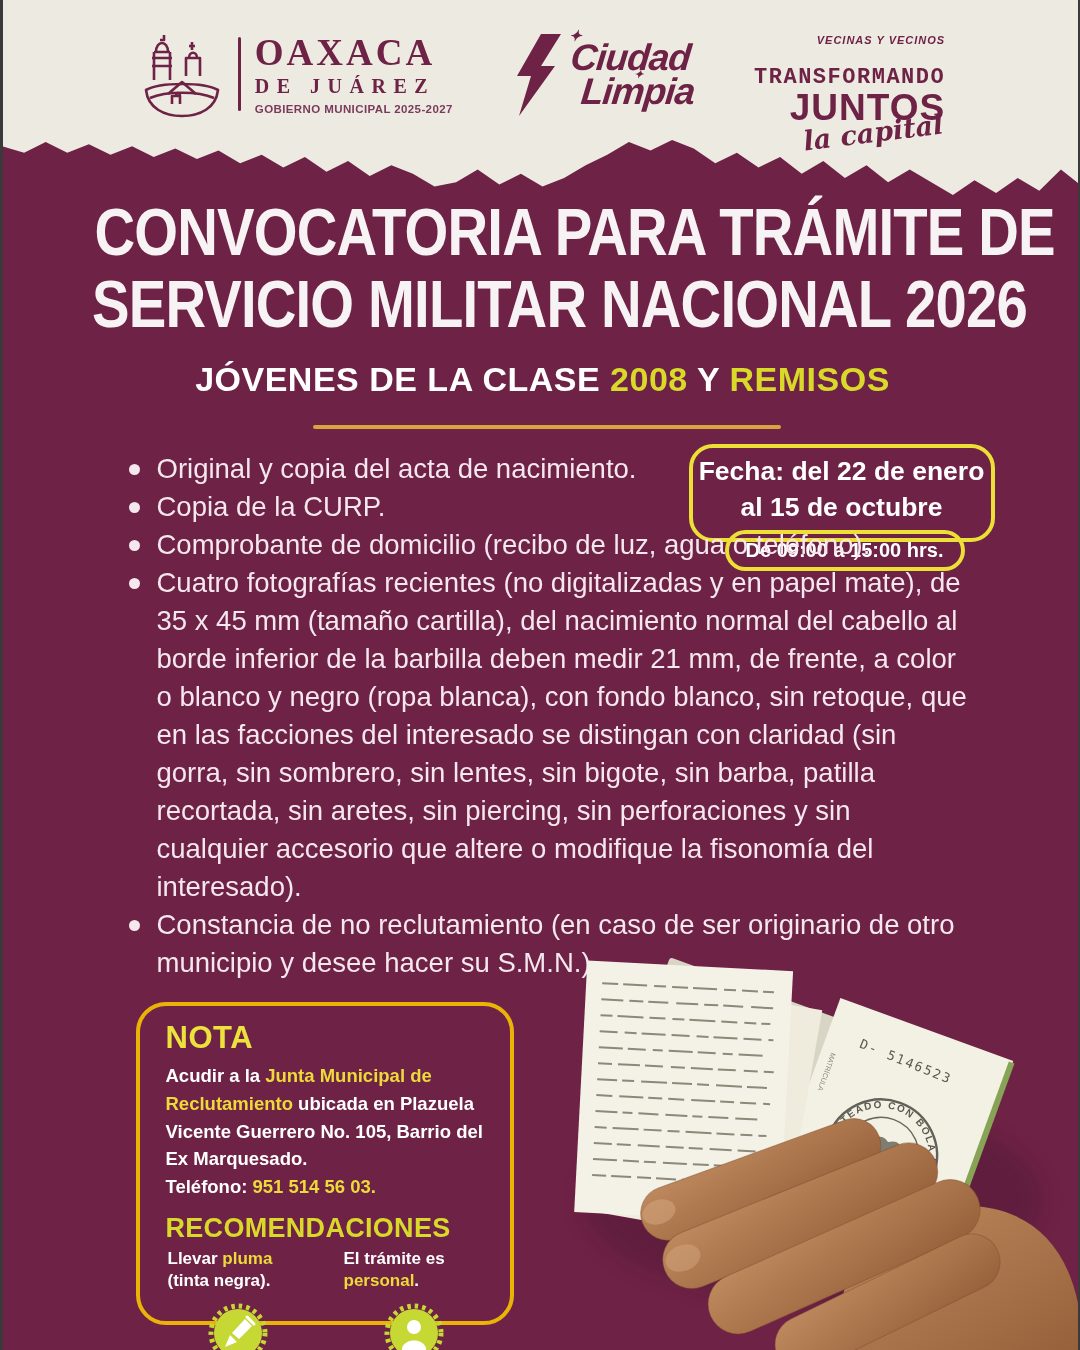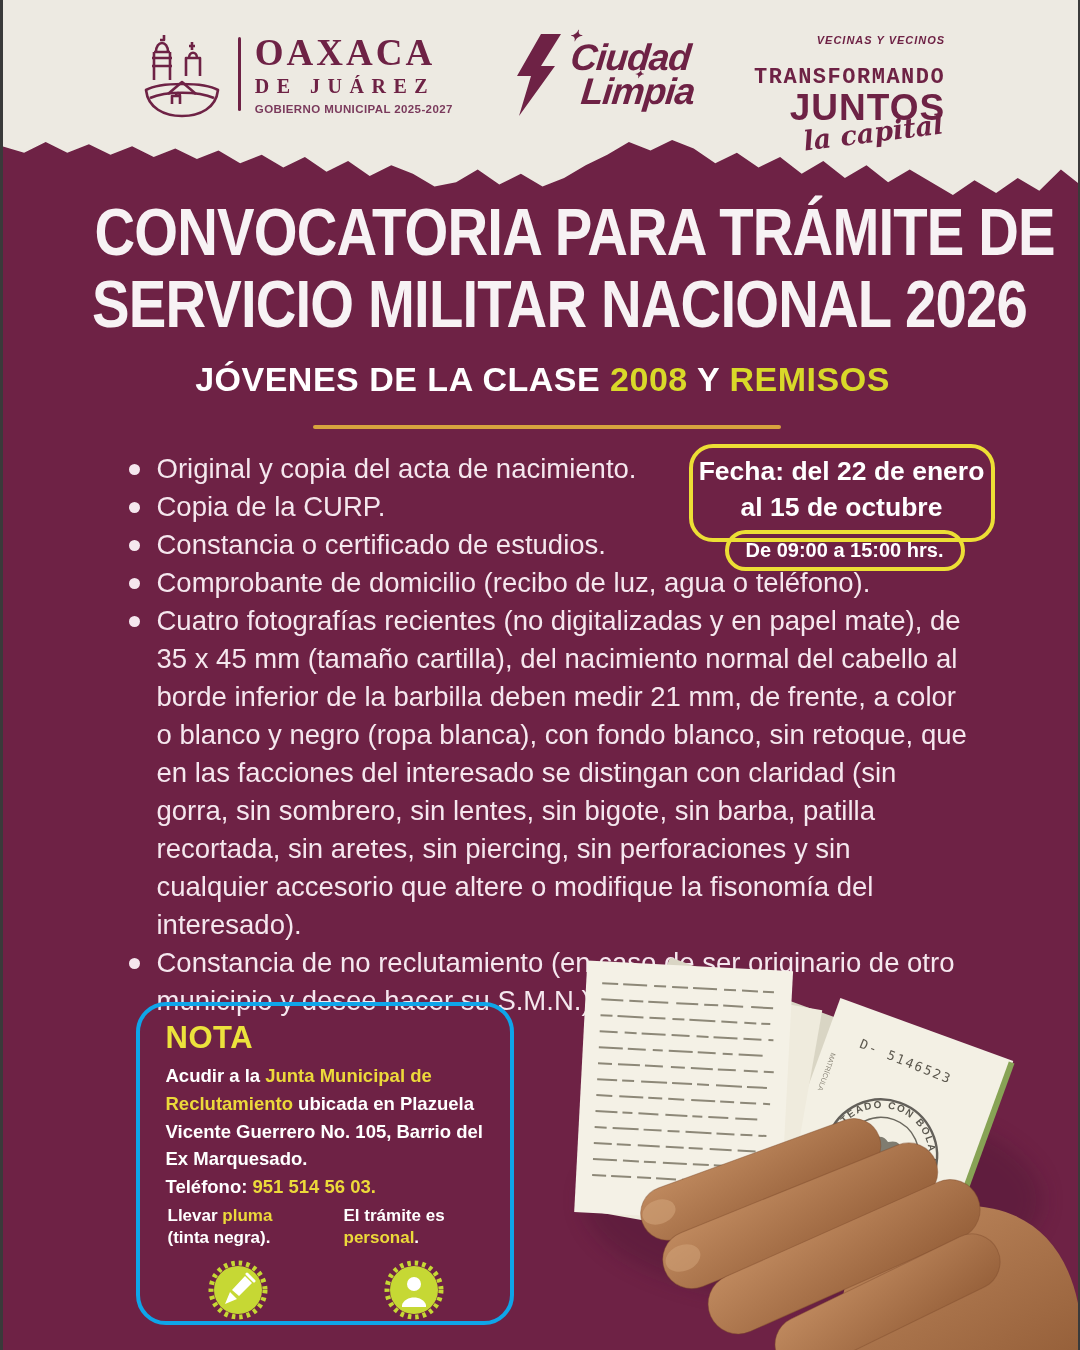--- a/index.html
+++ b/index.html
@@ -36,21 +36,21 @@
   .subtitle .yl{color:#d9d929;}
   .divider{position:absolute;left:310px;top:425px;width:468px;height:4px;background:#d7a43e;border-radius:2px;}
   
   .datebox{position:absolute;left:686px;top:444px;width:298px;height:84px;border:4.5px solid #ecdf35;border-radius:24px;color:#fff;font-weight:bold;font-size:26.5px;text-align:center;line-height:1.35;padding-top:6px;box-sizing:content-box;}
   .timepill{position:absolute;left:722px;top:530px;width:232px;height:33px;border:4px solid #ecdf35;border-radius:22px;color:#fff;font-weight:bold;font-size:20px;text-align:center;line-height:33px;}
   
   .reqs{position:absolute;left:118px;top:450px;width:848px;margin:0;padding:0;list-style:none;color:#f5e7ee;font-size:27.5px;line-height:38px;}
   .reqs li{position:relative;padding-left:36px;}
   .reqs li::before{content:"";position:absolute;left:8px;top:14px;width:11px;height:11px;border-radius:50%;background:#f5e7ee;}
   
-  .nota{position:absolute;left:133px;top:1002px;width:378px;height:323px;border:4px solid #0ea5e9;border-radius:30px;box-sizing:border-box;padding:14px 26px 0 26px;color:#fff;}
+  .nota{position:absolute;left:133px;top:1002px;width:378px;height:323px;border:4px solid #eab308;border-radius:30px;box-sizing:border-box;padding:14px 26px 0 26px;color:#fff;}
   .nota h2{margin:0;color:#ece23c;font-size:31px;font-weight:900;letter-spacing:.5px;}
   .nota .body{font-size:18.5px;font-weight:bold;line-height:1.5;margin-top:6px;}
   .nota .yl{color:#ecd93a;}
   .nota h3{margin:12px 0 2px 0;color:#d9d929;font-size:27px;font-weight:900;letter-spacing:.3px;}
   .rec-row{display:flex;gap:36px;margin-top:4px;}
   .rec-col{width:150px;text-align:left;font-size:17px;font-weight:bold;line-height:1.3;}
   .rec-col .badge{display:block;margin:10px auto 0 auto;}
   .rec-col:first-child{margin-left:2px;}
   
   .photo{position:absolute;left:510px;top:950px;}
@@ -109,21 +109,20 @@
 
   <div class="datebox">
     <span>Fecha: del 22 de enero</span><br>
     <span>al 15 de octubre</span>
   </div>
   <div class="timepill">De 09:00 a 15:00 hrs.</div>
 
   <ul class="reqs">
     <li>Original y copia del acta de nacimiento.</li>
     <li>Copia de la CURP.</li>
-    <li>Constancia o certificado de estudios.</li>
     <li>Comprobante de domicilio (recibo de luz, agua o teléfono).</li>
     <li>Cuatro fotografías recientes (no digitalizadas y en papel mate), de 35 x 45 mm (tamaño cartilla), del nacimiento normal del cabello al borde inferior de la barbilla deben medir 21 mm, de frente, a color o blanco y negro (ropa blanca), con fondo blanco, sin retoque, que en las facciones del interesado se distingan con claridad (sin gorra, sin sombrero, sin lentes, sin bigote, sin barba, patilla recortada, sin aretes, sin piercing, sin perforaciones y sin cualquier accesorio que altere o modifique la fisonomía del interesado).</li>
     <li>Constancia de no reclutamiento (en caso de ser originario de otro municipio y desee hacer su S.M.N.).</li>
   </ul>
 
   <svg class="photo" width="570" height="400" viewBox="0 0 570 400">
     <defs>
       <linearGradient id="skinGrad" x1="0" y1="0" x2="1" y2="1">
         <stop offset="0" stop-color="#c08a5f"></stop>
           <stop offset="1" stop-color="#96603a"></stop>
@@ -187,20 +186,21 @@
       <rect x="196" y="328" width="292" height="60" rx="30" fill="url(#skinGrad)" stroke="#7e4b2c" stroke-opacity=".45" transform="rotate(-24 216 358)"></rect>
       <rect x="262" y="370" width="244" height="56" rx="28" fill="url(#skinGrad)" stroke="#7e4b2c" stroke-opacity=".45" transform="rotate(-26 282 396)"></rect>
       <ellipse cx="146" cy="262" rx="17" ry="12" fill="#d3a57c" opacity=".55" transform="rotate(-20 146 262)"></ellipse>
       <ellipse cx="170" cy="308" rx="18" ry="13" fill="#d3a57c" opacity=".5" transform="rotate(-22 170 308)"></ellipse>
     </g>
   </svg>
 
   <div class="nota">
     <h2>NOTA</h2>
     <div class="body"><span>Acudir a la </span><span class="yl">Junta Municipal de Reclutamiento</span><span> ubicada en Plazuela Vicente Guerrero No. 105, Barrio del Ex Marquesado.</span><br><span>Teléfono: </span><span class="yl">951 514 56 03.</span></div>
+    <h3>RECOMENDACIONES</h3>
     <div class="rec-row">
       <div class="rec-col">
         <span>Llevar </span><span class="yl">pluma</span><span> (tinta negra).</span>
         <svg class="badge" width="62" height="62" viewBox="0 0 62 62">
           <circle cx="31" cy="31" r="24" fill="#c6d834"></circle>
           <circle cx="31" cy="31" r="27" fill="none" stroke="#c6d834" stroke-width="5" stroke-dasharray="3.5 4"></circle>
           <path d="M18 45 l5-12 7 7 -12 5z M25 31 L38 17 L45 24 L32 37 Z" fill="#fff"></path>
           <path d="M40 15 l7 7" stroke="#fff" stroke-width="3" stroke-linecap="round"></path>
         </svg>
       </div>

